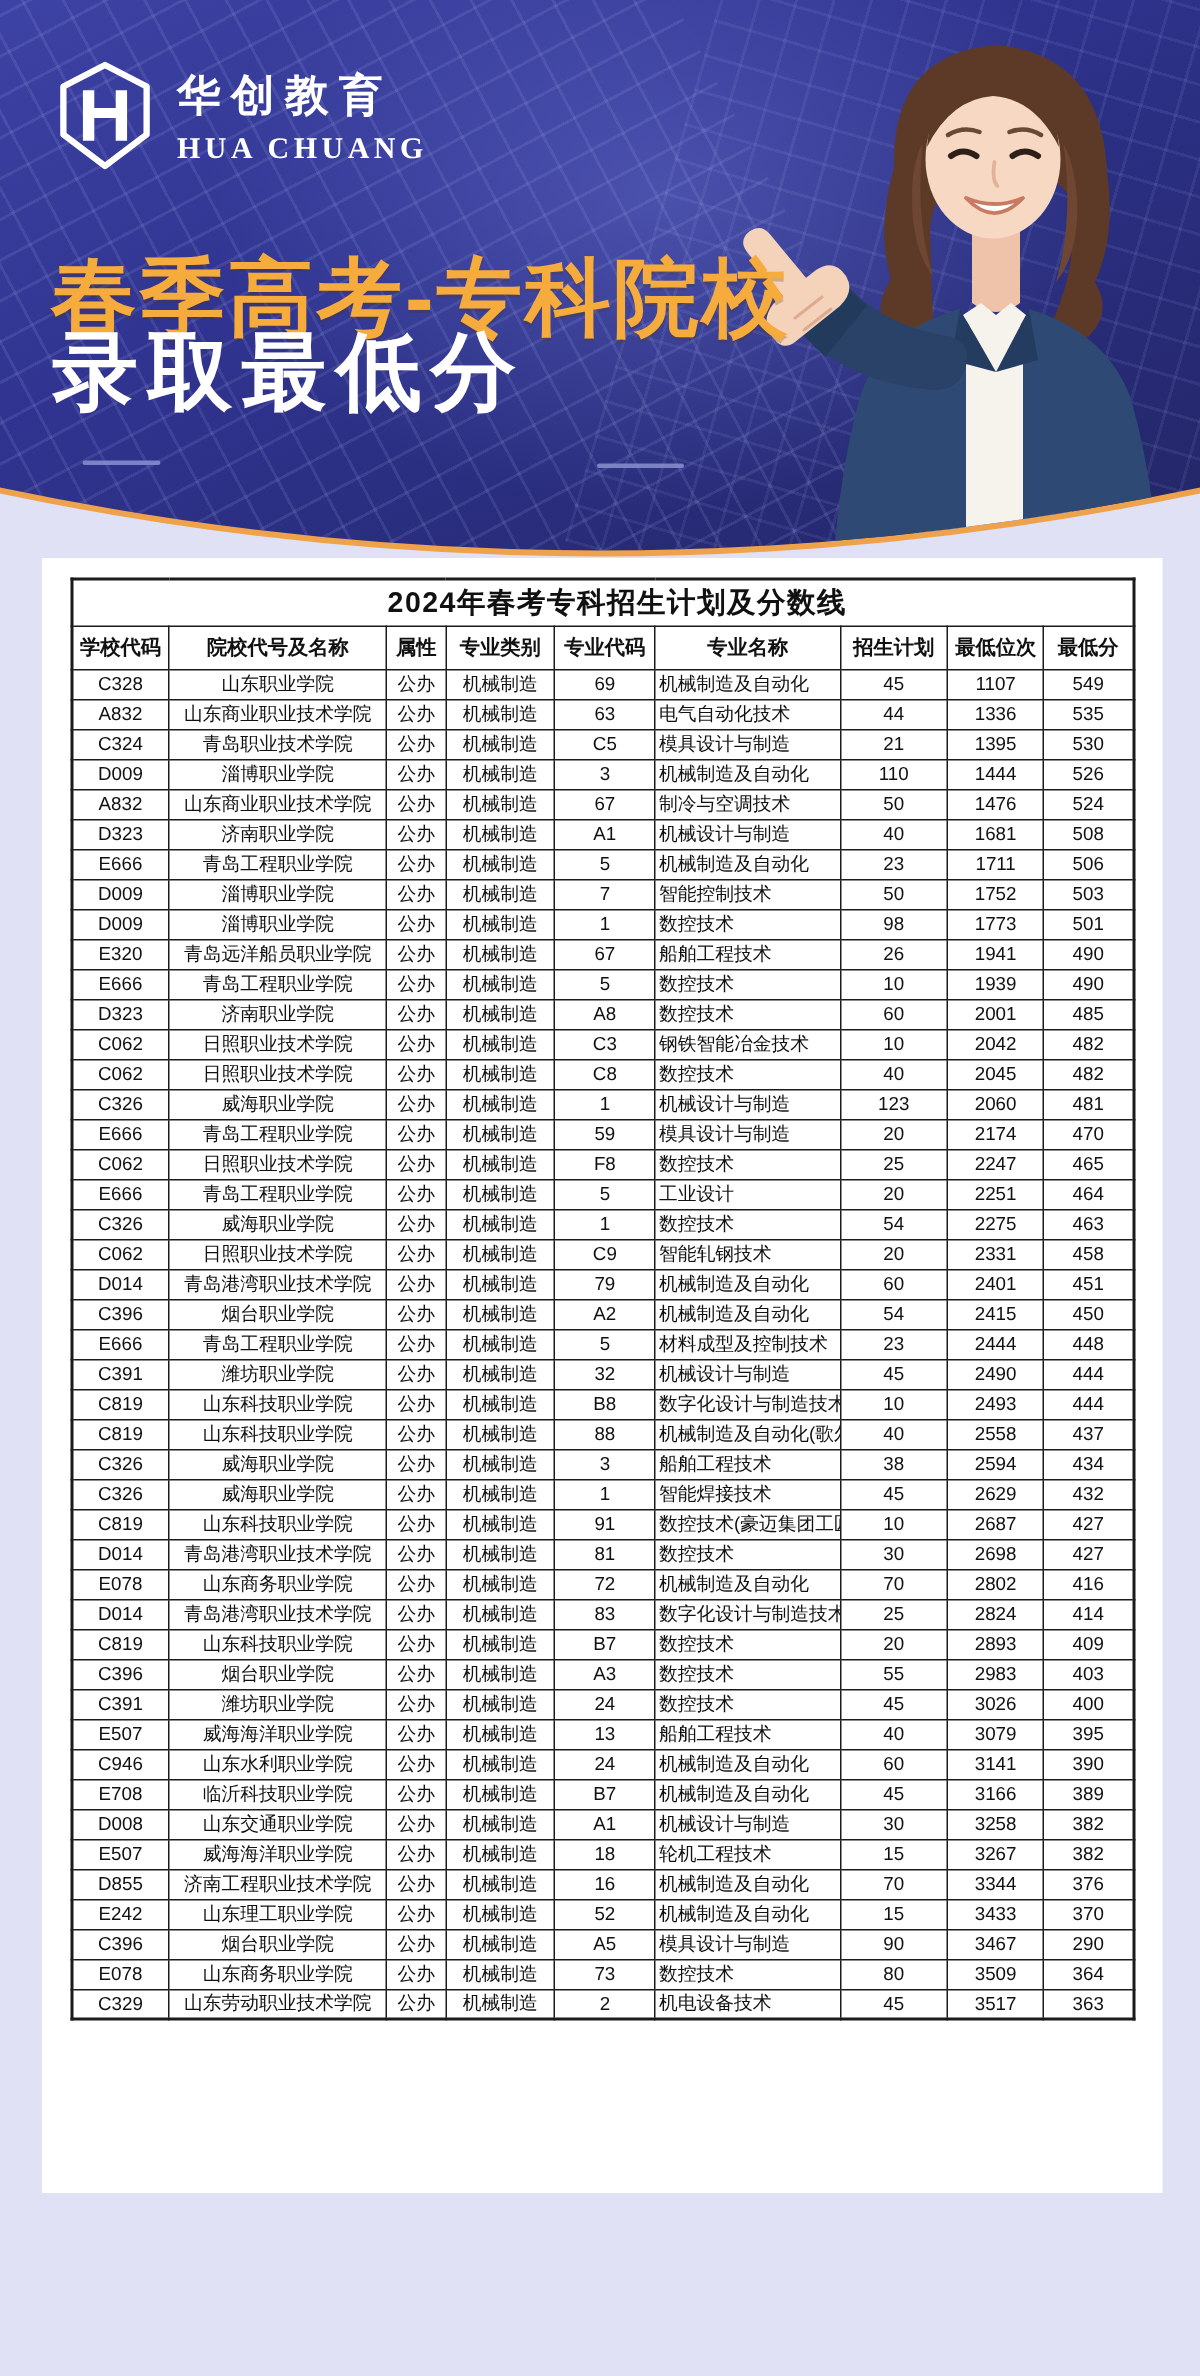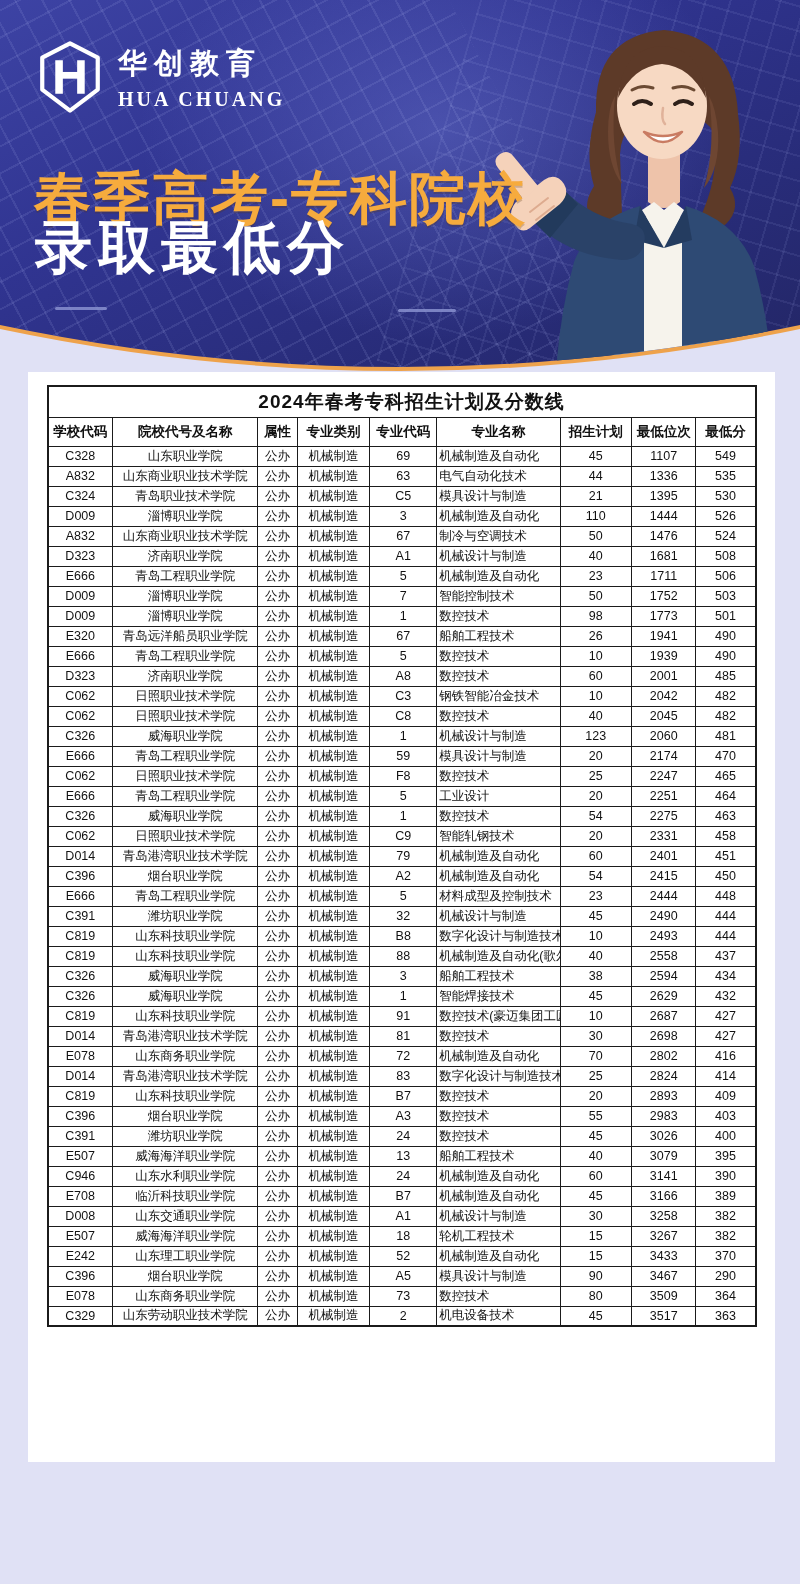--- a/index.html
+++ b/index.html
@@ -596,20 +596,31 @@
             <td>威海海洋职业学院</td>
             <td>公办</td>
             <td>机械制造</td>
             <td>18</td>
             <td class="al">轮机工程技术</td>
             <td>15</td>
             <td>3267</td>
             <td>382</td>
           </tr>
           <tr>
+            <td>D855</td>
+            <td>济南工程职业技术学院</td>
+            <td>公办</td>
+            <td>机械制造</td>
+            <td>16</td>
+            <td class="al">机械制造及自动化</td>
+            <td>70</td>
+            <td>3344</td>
+            <td>376</td>
+          </tr>
+          <tr>
             <td>E242</td>
             <td>山东理工职业学院</td>
             <td>公办</td>
             <td>机械制造</td>
             <td>52</td>
             <td class="al">机械制造及自动化</td>
             <td>15</td>
             <td>3433</td>
             <td>370</td>
           </tr>

